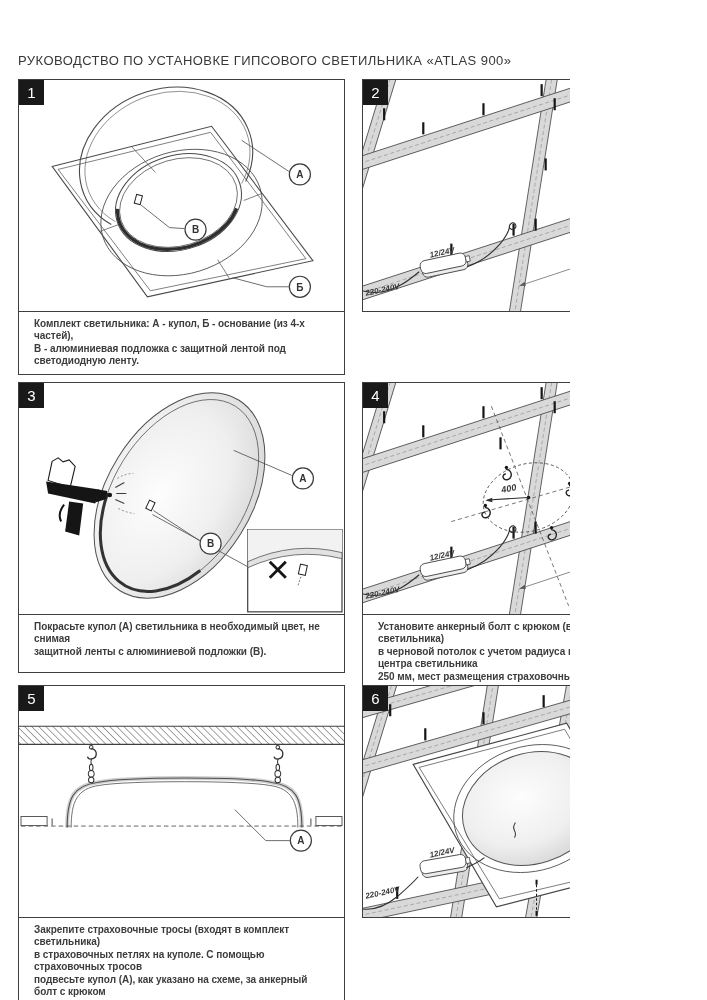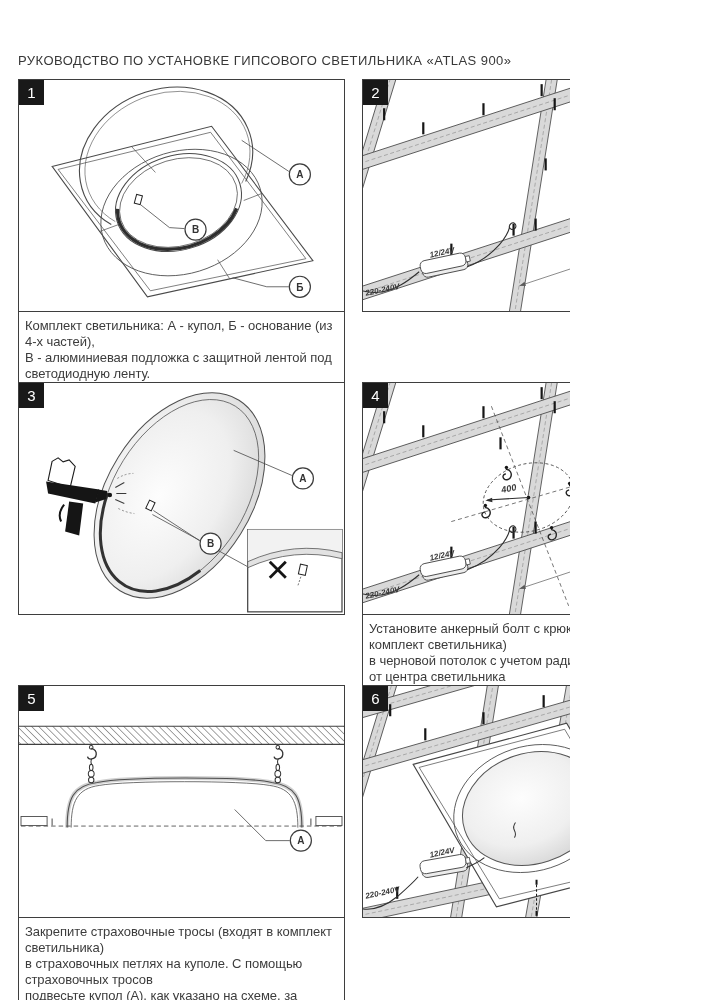--- a/index.html
+++ b/index.html
@@ -9,22 +9,22 @@
          letter-spacing:.45px;color:#383838;white-space:nowrap;}
   .panel{position:absolute;width:327px;}
   .p1{left:18px;top:62px}.p2{left:362px;top:62px}
   .p3{left:18px;top:365px}.p4{left:362px;top:365px}
   .p5{left:18px;top:668px}.p6{left:362px;top:668px}
   .art{position:relative;box-sizing:border-box;height:233px;border:1.5px solid #3e3e3e;background:#fff;}
   .art svg{position:absolute;left:0;top:0;width:100%;height:100%;}
   .badge{position:absolute;left:0;top:0;width:25px;height:25px;background:#191919;color:#fff;
          display:flex;align-items:center;justify-content:center;font-size:15px;z-index:2;}
   .caption{box-sizing:border-box;border:1.5px solid #3e3e3e;border-top:none;min-height:58px;
-           padding:6px 6px;font-size:13px;line-height:1.24;letter-spacing:-.05px;color:#3c3c3c;
-           white-space:pre-line;}
+           padding:6px 15px;font-size:10px;line-height:1.24;letter-spacing:-.05px;color:#3c3c3c;
+           white-space:pre-line;font-weight:bold;}
   
   .bandr{fill:#d9d9d9;stroke:#4a4a4a;stroke-width:.8;}
   .bandc{stroke:#999;stroke-width:.7;stroke-dasharray:4 2.5;fill:none;}
   .dim{font-family:"Liberation Sans",sans-serif;font-style:italic;font-weight:700;font-size:9px;
        fill:#3a3a3a;text-anchor:middle;}
   .volt{font-family:"Liberation Sans",sans-serif;font-style:italic;font-weight:700;font-size:8px;
         fill:#3a3a3a;}
   .co{font-family:"Liberation Sans",sans-serif;font-weight:700;font-size:10px;fill:#333;text-anchor:middle;}
   .ln{stroke:#4a4a4a;fill:none;}
 </style>
@@ -205,20 +205,22 @@
         <g>
           <circle cx="283" cy="95" r="10.5" fill="#fff" stroke="#3c3c3c" stroke-width="1.2"></circle>
           <text class="co" x="283" y="98.8">А</text>
         </g>
         <g>
           <circle cx="191" cy="160" r="10.5" fill="#fff" stroke="#3c3c3c" stroke-width="1.2"></circle>
           <text class="co" x="191" y="163.8">В</text>
         </g>
       </svg>
     </div>
+    <div class="caption">Покрасьте купол (А) светильника в необходимый цвет, не снимая
+защитной ленты с алюминиевой подложки (В).</div>
   </div>
 
   <div class="panel p4">
     <div class="art">
       <div class="badge">4</div>
       <svg viewBox="0 0 324 230">
         <defs>
           <g id="hk">
               <circle r="1.7" fill="#161616"></circle>
             <path d="M0,2 c4,0.5 5.5,4 4.5,7 c-1,3.2 -5,4.2 -7,2.2 c-1.6,-1.6 -1,-4.2 1.4,-4.6" fill="none" stroke="#222" stroke-width="1.4" stroke-linecap="round"></path>

